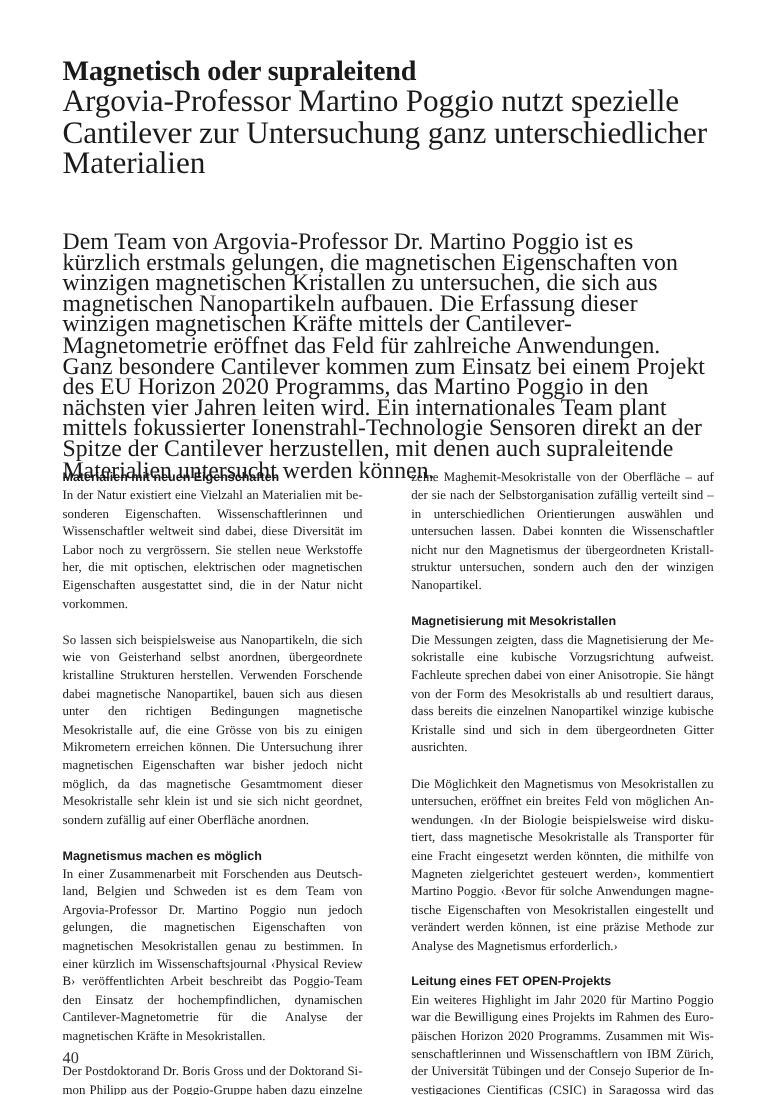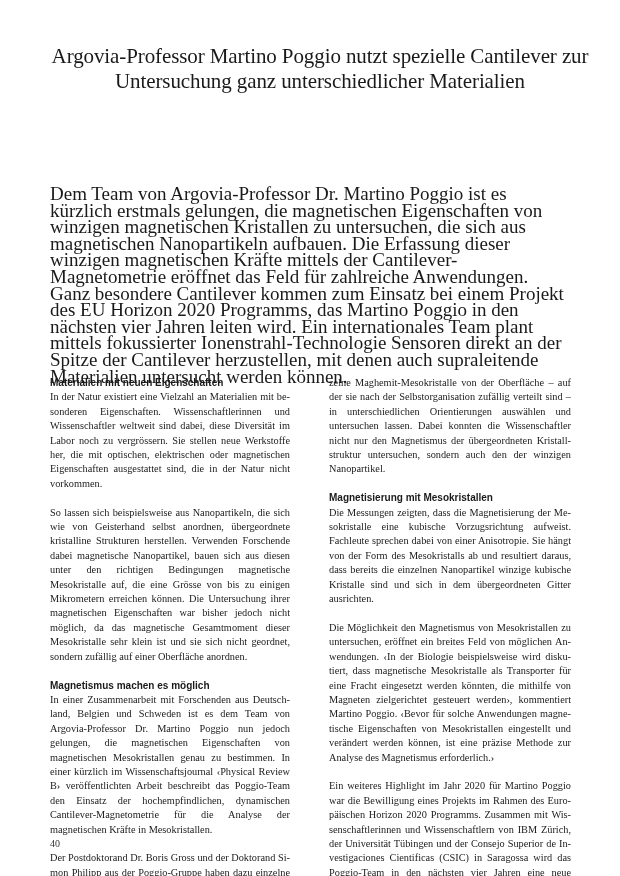--- a/index.html
+++ b/index.html
@@ -25,25 +25,24 @@
       font-family: "Liberation Serif", serif;
       font-weight: bold;
       font-size: 22.5px;
       line-height: 26px;
       margin: 0;
       letter-spacing: -0.1px;
     }
     .subtitle {
       font-family: "Liberation Serif", serif;
       font-weight: normal;
-      font-size: 21px;
+      font-size: 25px;
       line-height: 24.5px;
       margin: 0;
       letter-spacing: -0.1px;
-      text-align: center;
     }
     .lead {
       position: absolute;
       left: 50px;
       top: 186px;
       width: 520px;
       font-size: 19px;
       line-height: 16.6px;
       margin: 0;
       text-align: left;
@@ -67,43 +66,45 @@
       font-weight: bold;
       font-size: 10px;
       line-height: 14.4px;
       margin: 0;
     }
     .col p.last { margin-bottom: 0; }
     .page-number {
       position: absolute;
       left: 50px;
       top: 838px;
-      font-size: 10px;
+      font-size: 13px;
       color: #333;
     }
   </style>
 </head>
 <body>
 
 <div class="title-block">
+  <h1 class="title">Magnetisch oder supraleitend</h1>
   <h2 class="subtitle">Argovia-Professor Martino Poggio nutzt spezielle Cantilever zur Untersuchung ganz unterschiedlicher Materialien</h2>
 </div>
 
 <p class="lead">Dem Team von Argovia-Professor Dr. Martino Poggio ist es kürzlich erstmals gelungen, die magnetischen Eigenschaften von winzigen magnetischen Kristallen zu untersuchen, die sich aus magnetischen Nanopartikeln aufbauen. Die Erfassung dieser winzigen magnetischen Kräfte mittels der Cantilever-Magnetometrie eröffnet das Feld für zahlreiche Anwendungen. Ganz besondere Cantilever kommen zum Einsatz bei einem Projekt des EU Horizon 2020 Pro­gramms, das Martino Poggio in den nächsten vier Jahren leiten wird. Ein internationales Team plant mittels fokussierter Ionenstrahl-Technologie Sensoren direkt an der Spitze der Cantilever herzustellen, mit denen auch supraleitende Materialien untersucht werden kön­nen.</p>
 
 <div class="col col-left">
   <h3>Materialien mit neuen Eigenschaften</h3>
   <p>In der Natur existiert eine Vielzahl an Materialien mit be­sonderen Eigenschaften. Wissenschaftlerinnen und Wissen­schaftler weltweit sind dabei, diese Diversität im Labor noch zu vergrössern. Sie stellen neue Werkstoffe her, die mit opti­schen, elektrischen oder magnetischen Eigenschaften aus­gestattet sind, die in der Natur nicht vorkommen.</p>
   <p>So lassen sich beispielsweise aus Nanopartikeln, die sich wie von Geisterhand selbst anordnen, übergeordnete kristalline Strukturen herstellen. Verwenden Forschende dabei magne­tische Nanopartikel, bauen sich aus diesen unter den richti­gen Bedingungen magnetische Mesokristalle auf, die eine Grösse von bis zu einigen Mikrometern erreichen können. Die Untersuchung ihrer magnetischen Eigenschaften war bisher jedoch nicht möglich, da das magnetische Gesamt­moment dieser Mesokristalle sehr klein ist und sie sich nicht geordnet, sondern zufällig auf einer Oberfläche anordnen.</p>
   <h3>Magnetismus machen es möglich</h3>
   <p>In einer Zusammenarbeit mit Forschenden aus Deutsch­land, Belgien und Schweden ist es dem Team von Argovia-Professor Dr. Martino Poggio nun jedoch gelungen, die mag­netischen Eigenschaften von magnetischen Mesokristallen genau zu bestimmen. In einer kürzlich im Wissenschafts­journal ‹Physical Review B› veröffentlichten Arbeit be­schreibt das Poggio-Team den Einsatz der hochempfindli­chen, dynamischen Cantilever-Magnetometrie für die Ana­lyse der magnetischen Kräfte in Mesokristallen.</p>
   <p class="last">Der Postdoktorand Dr. Boris Gross und der Doktorand Si­mon Philipp aus der Poggio-Gruppe haben dazu einzelne Mesokristalle aus Maghemit (γ-Fe₂O₃) auf einem Cantilever platziert, diesen einem magnetischen Feld ausgesetzt und das magnetische Verhalten der Kristalle untersucht. Simon Philipp konnte das Verfahren so optimieren, dass sich ein-</p>
 </div>
 
 <div class="col col-right">
   <p>zelne Maghemit-Mesokristalle von der Oberfläche – auf der sie nach der Selbstorganisation zufällig verteilt sind – in unterschiedlichen Orientierungen auswählen und untersuchen lassen. Dabei konnten die Wissenschaftler nicht nur den Magnetismus der übergeordneten Kristall­struktur untersuchen, sondern auch den der winzigen Nanopartikel.</p>
   <h3>Magnetisierung mit Mesokristallen</h3>
   <p>Die Messungen zeigten, dass die Magnetisierung der Me­sokristalle eine kubische Vorzugsrichtung aufweist. Fachleute sprechen dabei von einer Anisotropie. Sie hängt von der Form des Mesokristalls ab und resultiert daraus, dass bereits die einzelnen Nanopartikel winzige kubische Kristalle sind und sich in dem übergeordneten Gitter ausrichten.</p>
   <p>Die Möglichkeit den Magnetismus von Mesokristallen zu untersuchen, eröffnet ein breites Feld von möglichen An­wendungen. ‹In der Biologie beispielsweise wird disku­tiert, dass magnetische Mesokristalle als Transporter für eine Fracht eingesetzt werden könnten, die mithilfe von Magneten zielgerichtet gesteuert werden›, kommentiert Martino Poggio. ‹Bevor für solche Anwendungen magne­tische Eigenschaften von Mesokristallen eingestellt und verändert werden können, ist eine präzise Methode zur Analyse des Magnetismus erforderlich.›</p>
+  <h3>Leitung eines FET OPEN-Projekts</h3>
   <p class="last">Ein weiteres Highlight im Jahr 2020 für Martino Poggio war die Bewilligung eines Projekts im Rahmen des Euro­päischen Horizon 2020 Programms. Zusammen mit Wis­senschaftlerinnen und Wissenschaftlern von IBM Zürich, der Universität Tübingen und der Consejo Superior de In­vestigaciones Cientificas (CSIC) in Saragossa wird das Pog­gio-Team in den nächsten vier Jahren eine neue Methode</p>
 </div>
 
 <div class="page-number">40</div>
 
 </body></html>

